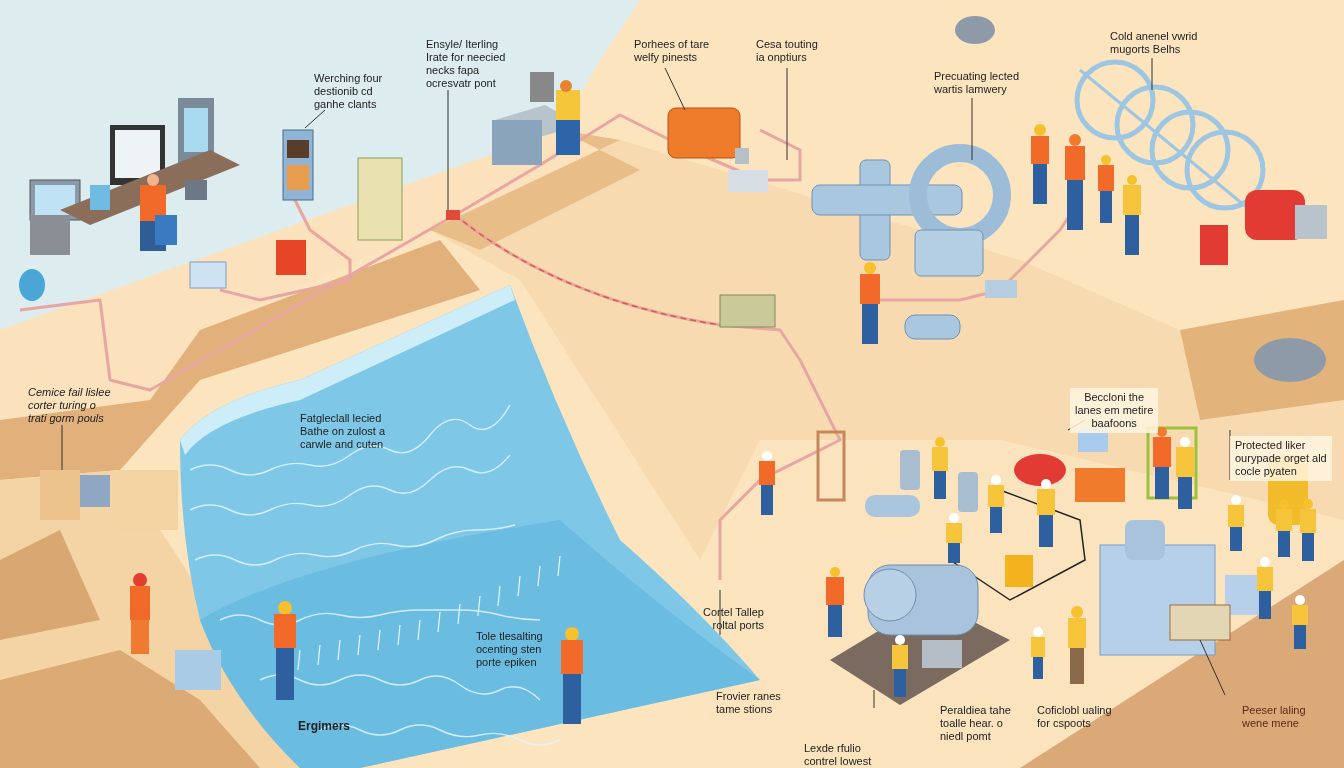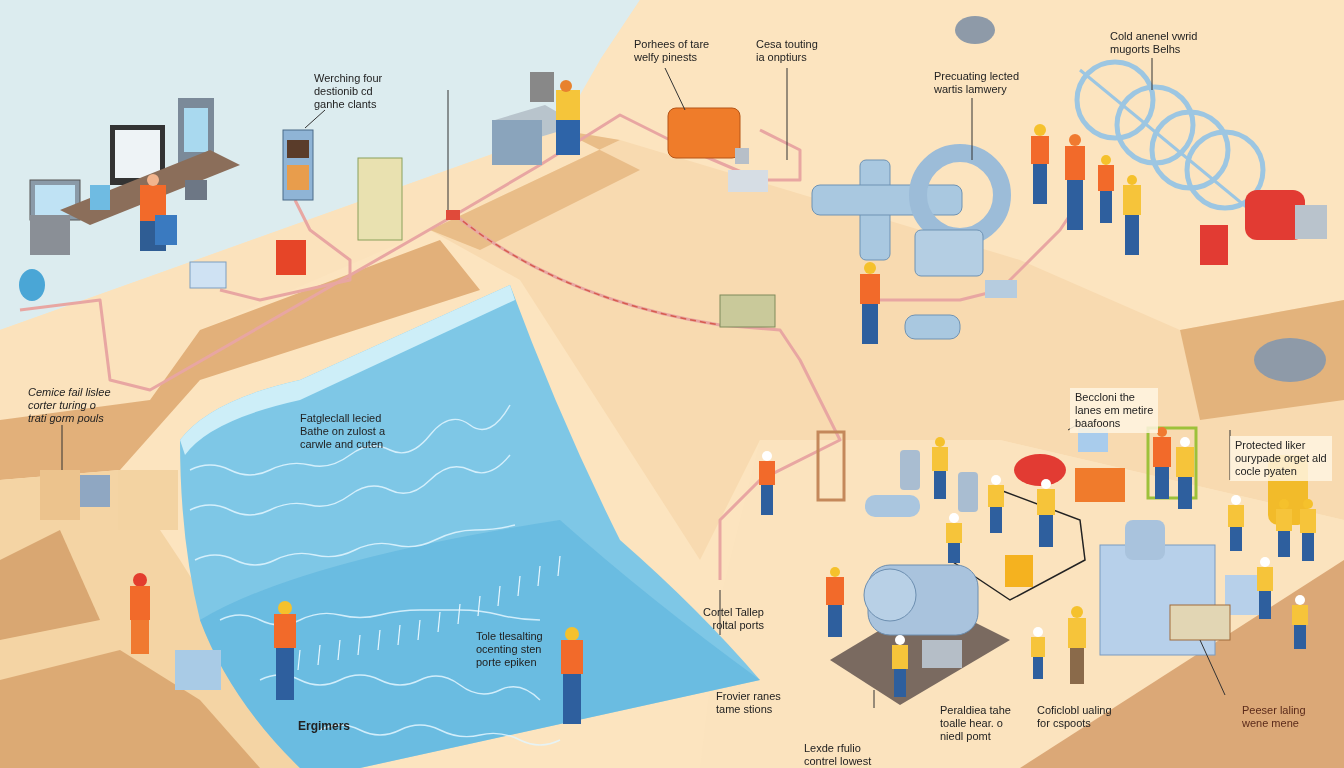--- a/index.html
+++ b/index.html
@@ -309,20 +309,26 @@
       <line x1="1230" y1="430" x2="1230" y2="480"></line>
       <line x1="1225" y1="695" x2="1200" y2="640"></line>
     </g>
   </svg>
 
   <div class="callout" style="left:314px;top:72px;">
     <span>Werching four</span>
     <span>destionib cd</span>
     <span>ganhe clants</span>
   </div>
+  <div class="callout" style="left:426px;top:38px;">
+    <span>Ensyle/ Iterling</span>
+    <span>Irate for neecied</span>
+    <span>necks fapa</span>
+    <span>ocresvatr pont</span>
+  </div>
   <div class="callout" style="left:634px;top:38px;">
     <span>Porhees of tare</span>
     <span>welfy pinests</span>
   </div>
   <div class="callout" style="left:756px;top:38px;">
     <span>Cesa touting</span>
     <span>ia onptiurs</span>
   </div>
   <div class="callout" style="left:934px;top:70px;">
     <span>Precuating lected</span>
@@ -335,21 +341,21 @@
   <div class="callout" style="left:28px;top:386px;font-style:italic;">
     <span>Cemice fail lislee</span>
     <span>corter turing o</span>
     <span>trati gorm pouls</span>
   </div>
   <div class="callout" style="left:300px;top:412px;">
     <span>Fatgleclall lecied</span>
     <span>Bathe on zulost a</span>
     <span>carwle and cuten</span>
   </div>
-  <div class="callout boxed" style="left:1070px;top:388px;">
+  <div class="callout boxed" style="left:1070px;top:388px;text-align:center;">
     <span>Beccloni the</span>
     <span>lanes em metire</span>
     <span>baafoons</span>
   </div>
   <div class="callout boxed" style="left:1230px;top:388px;margin-top:48px;">
     <span>Protected liker</span>
     <span>ourypade orget ald</span>
     <span>cocle pyaten</span>
   </div>
   <div class="callout" style="left:476px;top:630px;">

